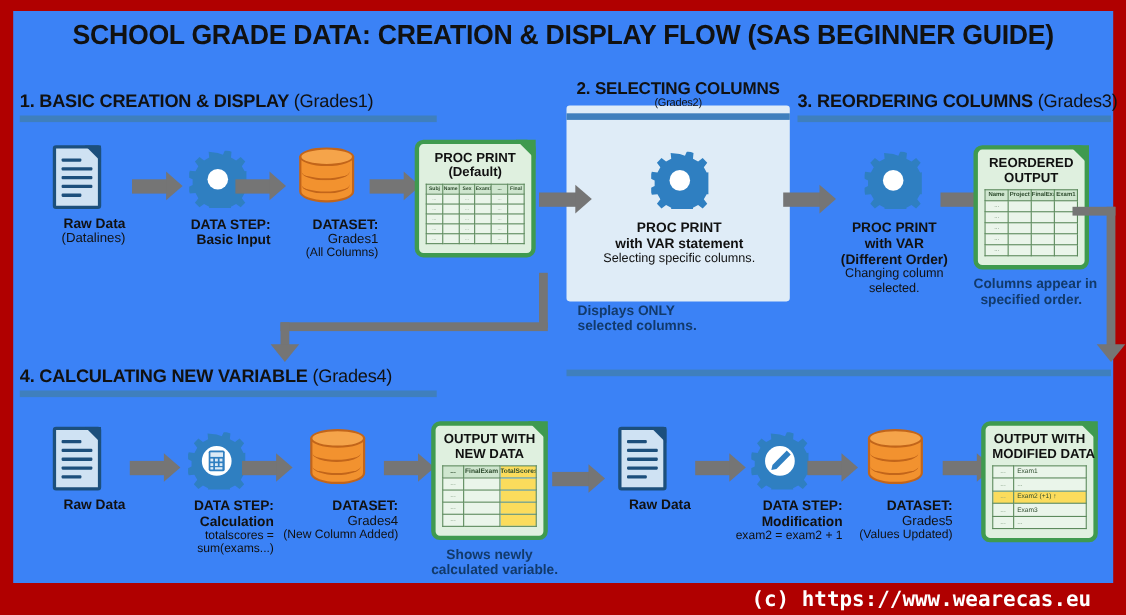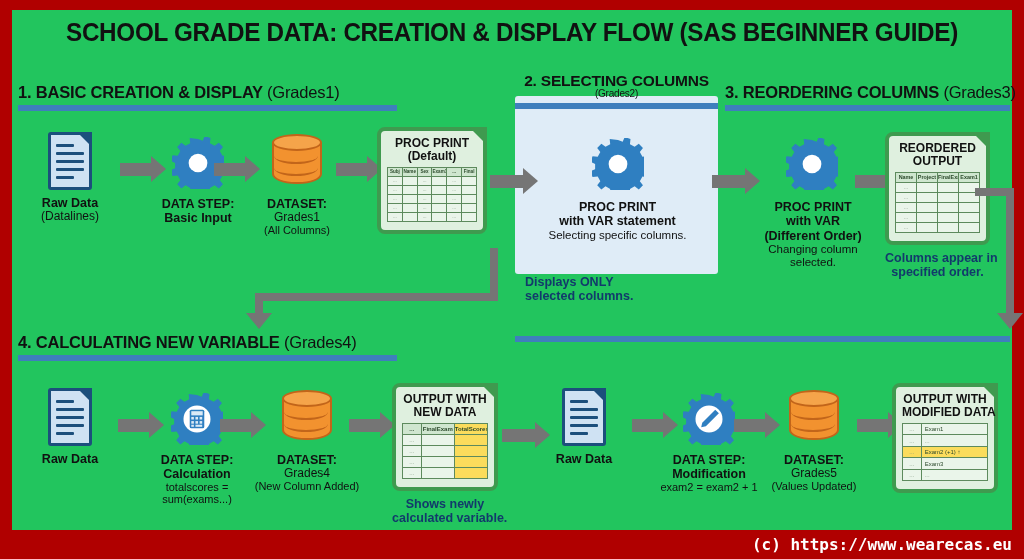--- a/index.html
+++ b/index.html
@@ -8,29 +8,29 @@
     font-family: "Liberation Sans", sans-serif;
     background:#b00000;
     overflow:hidden;
   }
   .frame {
     position:absolute; left:0; top:0; width:1024px; height:559px;
     background:#b00000;
   }
   .canvas {
     position:absolute; left:12px; top:10px; width:1000px; height:520px;
-    background:#22c55e;
+    background:#3b82f6;
   }
   .footer {
     position:absolute; left:0; bottom:0; width:1024px; height:29px;
     background:#b00000; color:#fff;
     font-family:"DejaVu Sans Mono","Liberation Mono",monospace;
-    font-size:16px; font-weight:bold;
+    font-size:19px; font-weight:bold;
     display:flex; align-items:center; justify-content:flex-end;
-    padding-right:12px; letter-spacing:0px;
+    padding-right:32px; letter-spacing:0px;
   }
 
   
   .title {
     position:absolute; left:0; top:8px; width:1000px; text-align:center;
     font-size:25px; font-weight:bold; color:#111;
     letter-spacing:-0.3px;
     font-family:"Liberation Sans", sans-serif;
     transform:scaleX(0.97);
   }
@@ -48,21 +48,21 @@
   .sec2-head .sub { font-weight:normal; font-size:10px; display:block; }
 
   
   .panel2 {
     position:absolute; background:#dfecf7;
     border-radius:3px;
   }
 
   
   .node { position:absolute; text-align:center; }
-  .cap  { font-size:12.5px; font-weight:bold; color:#111; line-height:1.12; white-space:nowrap;}
+  .cap  { font-size:12.5px; font-weight:bold; color:#111; line-height:1.12; white-space:nowrap;text-align:right;}
   .cap .reg { font-weight:normal; display:block; font-size:12px;}
   .cap .small { font-weight:normal; display:block; font-size:11px;}
 
   
   .doc { position:relative; width:44px; height:58px; margin:0 auto 6px; }
   .doc .paper {
     position:absolute; inset:0; background:#cfe2f3;
     border:3px solid #1c4f7c; border-radius:3px;
   }
   .doc .fold {

